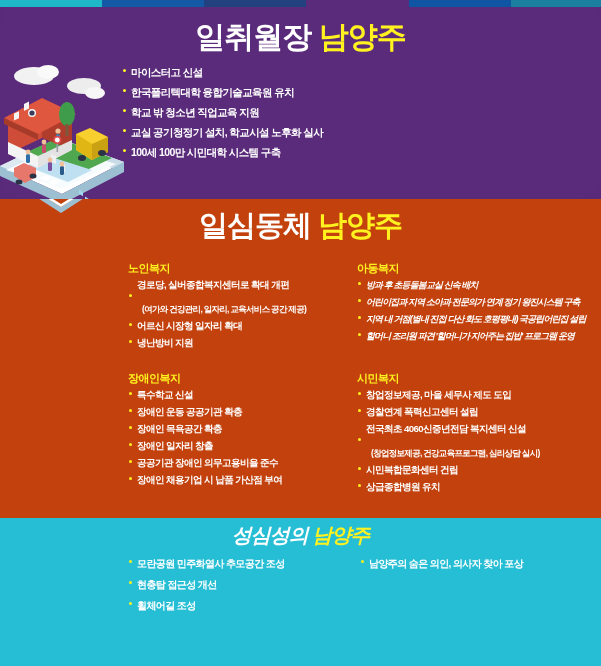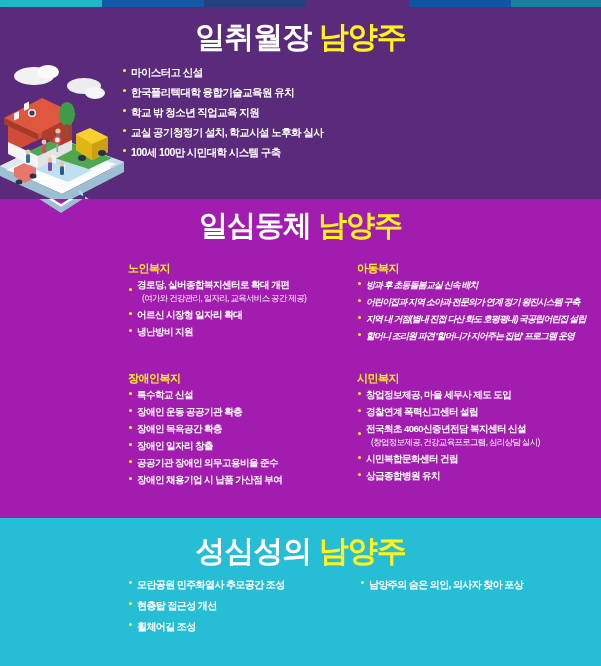--- a/index.html
+++ b/index.html
@@ -11,21 +11,21 @@
   }
   #page{position:relative;width:601px;height:666px;overflow:hidden;}
 
   
   .topstrip{position:absolute;top:0;left:0;width:601px;height:7px;display:flex;z-index:30;}
   .topstrip span{display:block;height:100%;}
 
   
   .section{position:absolute;left:0;width:601px;overflow:hidden;}
   .sec-purple{background:#5b2b7b;}
-  .sec-blue{background:#a21caf;}
+  .sec-blue{background:#c2410c;}
   .sec-teal{background:#26bed4;}
 
   .title{
     text-align:center;
     font-weight:bold;
     letter-spacing:-1px;
     line-height:1;
     white-space:nowrap;
   }
   .title .t-white{color:#ffffff;}
@@ -47,21 +47,21 @@
     padding-left:9px;
     margin-bottom:3px;
     white-space:nowrap;
   }
   ul.blist li::before{
     content:"";position:absolute;left:1px;top:50%;
     width:3px;height:3px;margin-top:-4px;border-radius:50%;
     background:#fff21f;
   }
   ul.blist li .note{
-    display:block;font-size:8.5px;font-weight:normal;padding-left:5px;margin-top:1px;
+    display:block;font-size:8.5px;font-weight:bold;padding-left:5px;margin-top:12px;
     letter-spacing:-0.7px;
   }
 
   
   #sec1{top:0;height:199px;border-radius:26px;}
   #sec1 .title{font-size:30px;padding-top:22px;}
   #sec1 .cols{margin-top:14px;padding-left:122px;font-size:10.5px;}
   #sec1 .col-a{width:232px;}
   #sec1 ul.blist li{margin-bottom:6px;}
 
@@ -73,21 +73,21 @@
   #sec2 .block.b-adong{left:357px;top:62px;width:242px;}
   #sec2 .block.b-jang {left:128px;top:172px;width:215px;}
   #sec2 .block.b-simin{left:357px;top:172px;width:242px;}
   #sec2 .grouphead{font-size:11px;}
   #sec2 ul.blist li{font-size:9.6px;margin-bottom:4px;}
   #sec2 .block.b-adong ul.blist li{font-size:9px;letter-spacing:-0.9px;font-style:italic;}
   #sec2 .block.b-simin ul.blist li{font-size:9.6px;}
 
   
   #sec3{top:518px;height:148px;}
-  #sec3 .title{font-size:30px;padding-top:18px;}
+  #sec3 .title{font-size:20px;padding-top:7px;font-style:italic;}
   #sec3 .cols{margin-top:12px;padding-left:128px;font-size:10px;}
   #sec3 .col-a{width:232px;}
   #sec3 ul.blist li{margin-bottom:7px;}
 
   
   .chevron{
     position:absolute;left:30px;top:-12px;width:62px;height:26px;z-index:12;
   }
 
   

